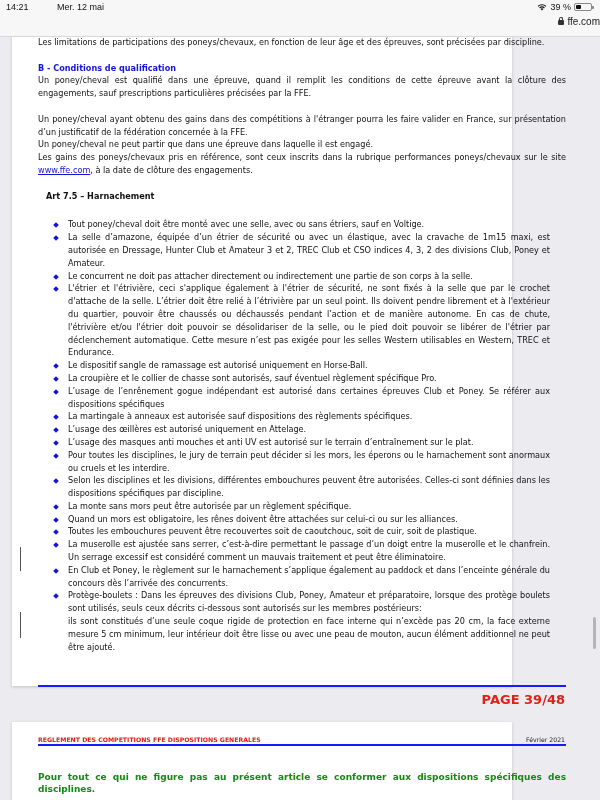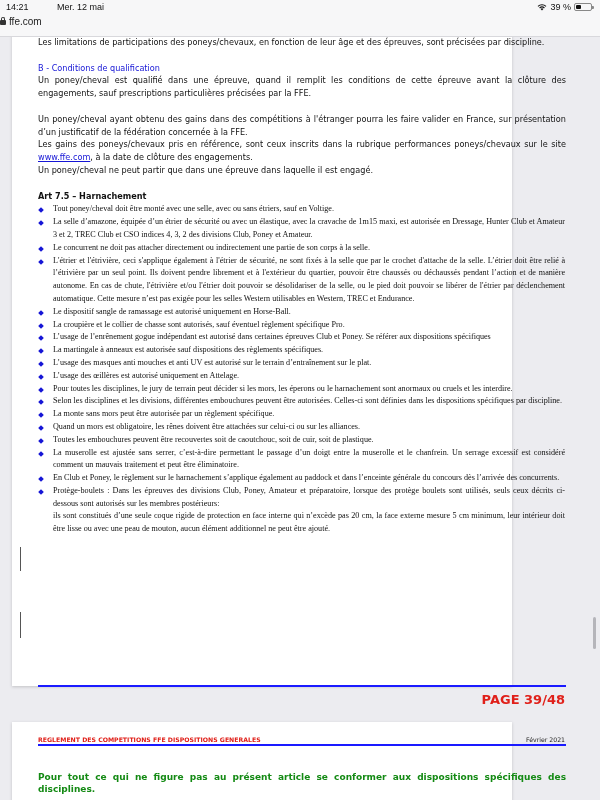--- a/index.html
+++ b/index.html
@@ -11,38 +11,38 @@
   .statusbar {
     position:absolute; left:0; top:0; width:600px; height:36px;
     background:#f7f7f8; border-bottom:1px solid #d8d8dc; z-index:5;
   }
   .sb-time { position:absolute; left:6px; top:2px; font-size:9px; color:#111; font-family:"Liberation Sans", sans-serif; }
   .sb-date { position:absolute; left:32px; top:2px; font-size:9px; color:#111; font-family:"Liberation Sans", sans-serif;margin-left:25px; }
   .sb-right { position:absolute; right:8px; top:2px; font-size:9px; color:#111; font-family:"Liberation Sans", sans-serif; display:flex; align-items:center; gap:3px;justify-content:flex-end; }
   .battery { width:18px; height:8px; border:1px solid #888; border-radius:2px; position:relative; box-sizing:border-box; }
   .battery .fill { position:absolute; left:1px; top:1px; bottom:1px; background:#111; border-radius:1px; }
   .battery:after { content:""; position:absolute; right:-3px; top:2px; width:2px; height:3px; background:#888; border-radius:0 1px 1px 0; }
-  .url { position:absolute; left:0; right:0; top:16px; text-align:left; font-size:10px; color:#222; font-family:"Liberation Sans", sans-serif; }
+  .url { position:absolute; left:0; right:0; top:16px; text-align:right; font-size:10px; color:#222; font-family:"Liberation Sans", sans-serif; }
   .lock { display:inline-block; width:6px; height:5px; background:#333; border-radius:1px; position:relative; margin-right:3px; vertical-align:0px; }
   .lock:before { content:""; position:absolute; left:1px; top:-3px; width:2px; height:3px; border:1px solid #333; border-bottom:none; border-radius:2px 2px 0 0; }
 
   .page {
     position:absolute; left:12px; width:500px; background:#fff;
     box-shadow:0 1px 3px rgba(0,0,0,0.18);
   }
   .scrolltrack { position:absolute; left:513px; top:36px; width:87px; height:764px; background:#ececf0; }
 
   .doc { font-family:"DejaVu Sans", sans-serif; font-size:8.15px; line-height:12.8px; color:#111; }
   .content { position:absolute; left:38px; width:528px; text-align:justify; }
   .cut { position:absolute; left:38px; top:24px; height:6px; overflow:hidden; width:400px; color:#333; font-size:8.15px; line-height:12.8px; }
   .cut span { position:relative; top:-7px; }
-  .sec-title { color:#1515d6; font-weight:normal; }
-  .art-title { font-weight:bold; color:#111; }
+  .sec-title { color:#1515d6; font-weight:bold; }
+  .art-title { font-weight:bold; color:#111;margin-left:8px; }
   a.link { color:#1515d6; text-decoration:underline; }
-  ul.bul { list-style:none; margin:1px; padding:0;font-family:Liberation Serif, serif; }
+  ul.bul { list-style:none; margin:16px; padding:0; }
   ul.bul li { position:relative; padding-left:14px; }
   ul.bul li .dot { position:absolute; left:0; top:5px; width:4px; height:4px; background:#1515d6; transform:rotate(45deg); }
   .blank { height:12.8px; }
   .changebar { position:absolute; left:20px; width:1px; background:#555; }
 
   .foot-line { position:absolute; left:38px; width:528px; height:2px; background:#1a1aff; }
   .pageno { position:absolute; right:35px; font-size:13px; font-weight:bold; color:#e0201a; font-family:"DejaVu Sans", sans-serif; }
   .hdr { position:absolute; left:38px; font-size:6.2px; font-weight:bold; color:#e0201a; }
   .hdr-date { position:absolute; right:35px; font-size:6.2px; color:#222; }
   .green { position:absolute; left:38px; width:528px; font-weight:bold; color:#148a14; font-size:9px; line-height:12px; text-align:justify; }
@@ -77,22 +77,22 @@
 <div class="doc">
   <div class="cut"><span>Les épreuves Pro Elite Grand Prix sont fermées aux équidés âgés de moins de 7 ans.</span></div>
 
   <div class="content" style="top:36px;">
     <div>Les limitations de participations des poneys/chevaux, en fonction de leur âge et des épreuves, sont précisées par discipline.</div>
     <div class="blank"></div>
     <div class="sec-title">B - Conditions de qualification</div>
     <div>Un poney/cheval est qualifié dans une épreuve, quand il remplit les conditions de cette épreuve avant la clôture des engagements, sauf prescriptions particulières précisées par la FFE.</div>
     <div class="blank"></div>
     <div>Un poney/cheval ayant obtenu des gains dans des compétitions à l'étranger pourra les faire valider en France, sur présentation d’un justificatif de la fédération concernée à la FFE.</div>
+    <div>Un poney/cheval ne peut partir que dans une épreuve dans laquelle il est engagé.</div>
     <div><span>Les gains des poneys/chevaux pris en référence, sont ceux inscrits dans la rubrique performances poneys/chevaux sur le site </span><a class="link">www.ffe.com</a><span>, à la date de clôture des engagements.</span></div>
-    <div>Un poney/cheval ne peut partir que dans une épreuve dans laquelle il est engagé.</div>
     <div class="blank"></div>
     <div class="art-title">Art 7.5 – Harnachement</div>
     <ul class="bul" id="bullets">
         <li>
           <span class="dot"></span>
           <div>Tout poney/cheval doit être monté avec une selle, avec ou sans étriers, sauf en Voltige.</div>
         </li>
         <li>
           <span class="dot"></span>
           <div>La selle d’amazone, équipée d’un étrier de sécurité ou avec un élastique, avec la cravache de 1m15 maxi, est autorisée en Dressage, Hunter Club et Amateur 3 et 2, TREC Club et CSO indices 4, 3, 2 des divisions Club, Poney et Amateur.</div>
@@ -116,25 +116,25 @@
         <li>
           <span class="dot"></span>
           <div>L’usage de l’enrênement gogue indépendant est autorisé dans certaines épreuves Club et Poney. Se référer aux dispositions spécifiques</div>
         </li>
         <li>
           <span class="dot"></span>
           <div>La martingale à anneaux est autorisée sauf dispositions des règlements spécifiques.</div>
         </li>
         <li>
           <span class="dot"></span>
-          <div>L’usage des masques anti mouches et anti UV est autorisé sur le terrain d’entraînement sur le plat.</div>
+          <div>L’usage des œillères est autorisé uniquement en Attelage.</div>
         </li>
         <li>
           <span class="dot"></span>
-          <div>L’usage des œillères est autorisé uniquement en Attelage.</div>
+          <div>L’usage des masques anti mouches et anti UV est autorisé sur le terrain d’entraînement sur le plat.</div>
         </li>
         <li>
           <span class="dot"></span>
           <div>Pour toutes les disciplines, le jury de terrain peut décider si les mors, les éperons ou le harnachement sont anormaux ou cruels et les interdire.</div>
         </li>
         <li>
           <span class="dot"></span>
           <div>Selon les disciplines et les divisions, différentes embouchures peuvent être autorisées. Celles-ci sont définies dans les dispositions spécifiques par discipline.</div>
         </li>
         <li>

